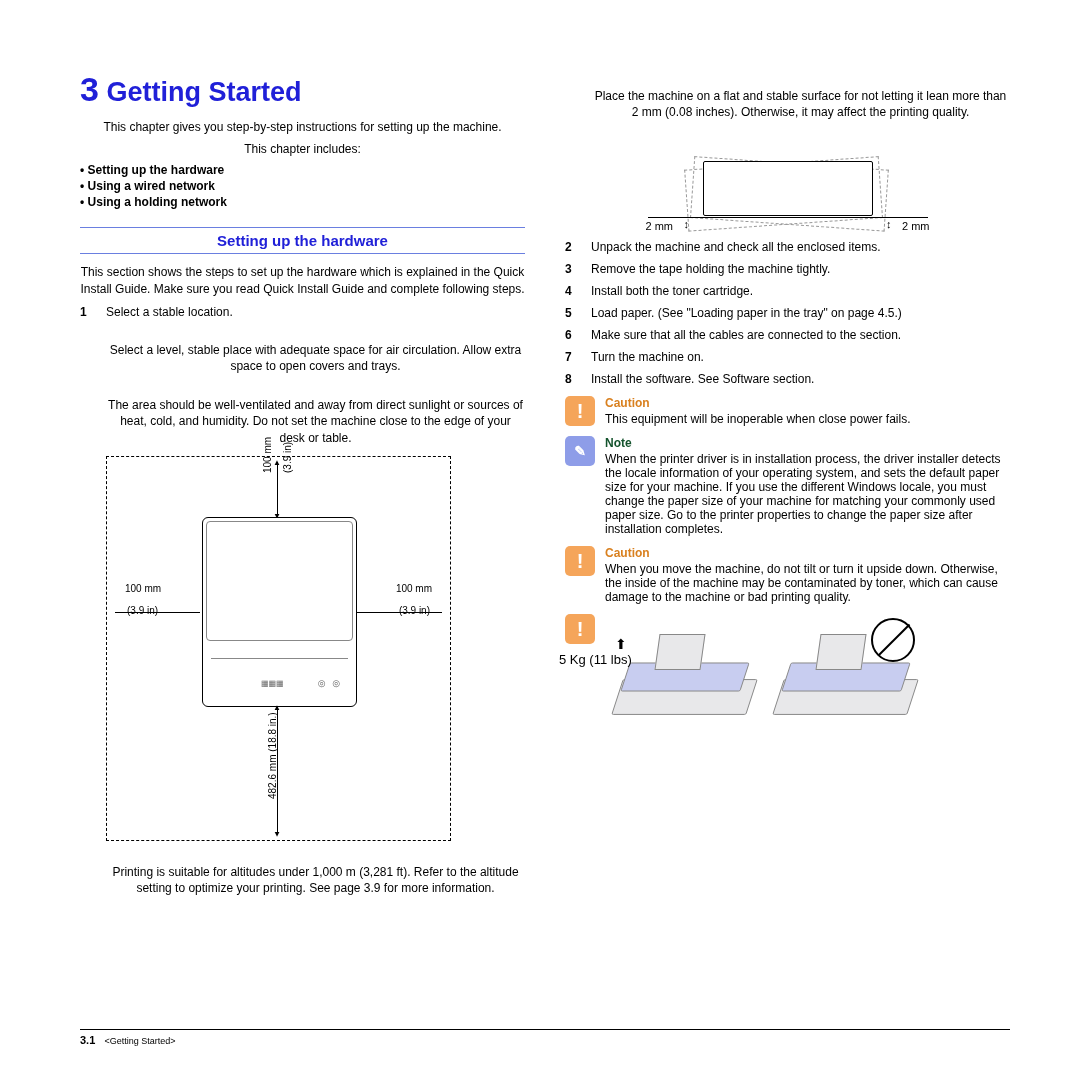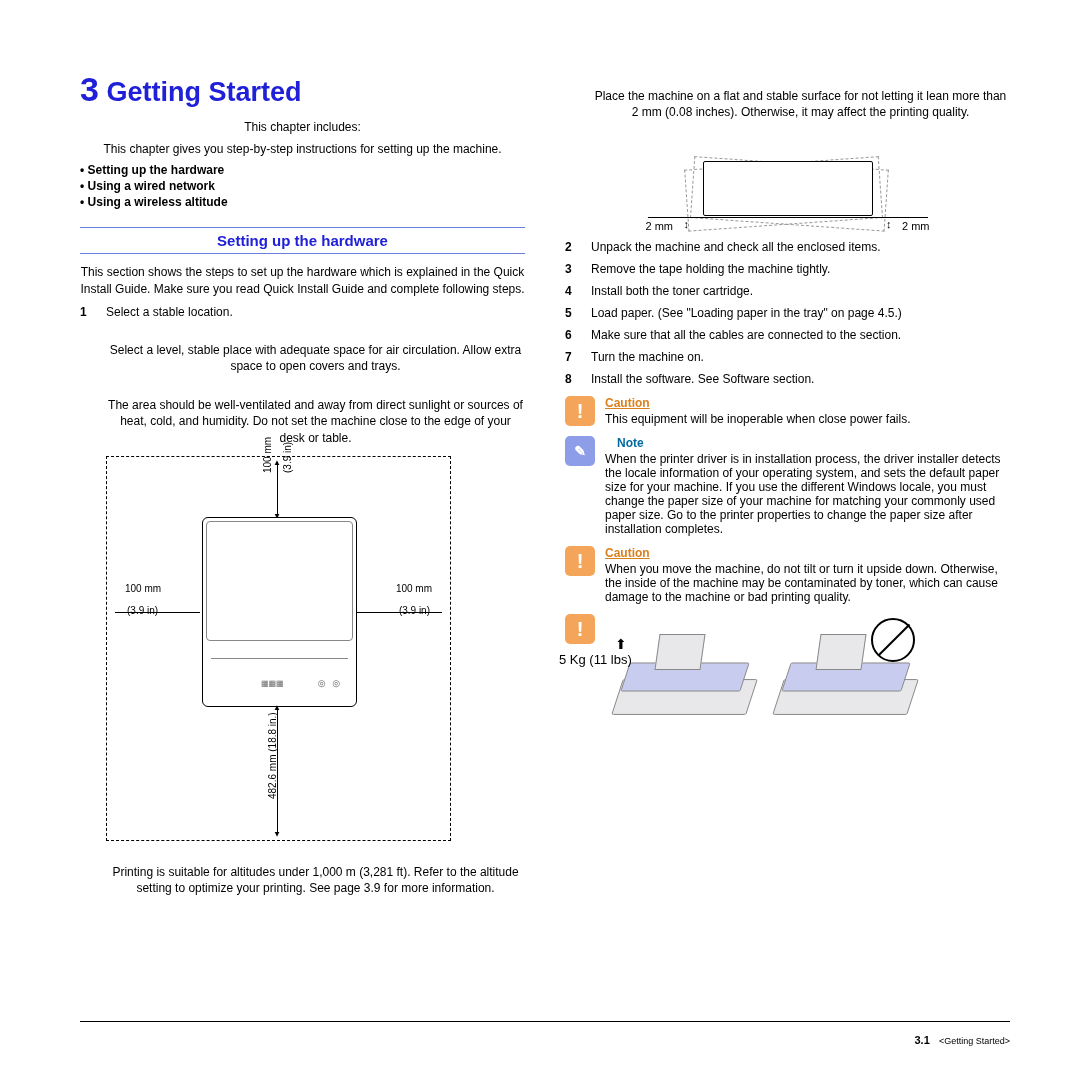--- a/index.html
+++ b/index.html
@@ -72,58 +72,58 @@
   .tilt-arr-r{position:absolute; bottom:0px; right:36px; font-size:11px;}
   .callout { display: flex; gap: 10px; margin: 10px 0; }
   .callout-icon {
     width: 30px; height: 30px; border-radius: 5px; flex-shrink: 0;
     display: flex; align-items: center; justify-content: center;
     font-size: 20px; font-weight: bold; color: #fff;
   }
   .icon-caution { background: #f5a55a; }
   .icon-note { background: #8e9de8; font-size:14px;}
   .callout-body .callout-title { font-weight: bold; margin-bottom: 2px; }
-  .title-caution { color: #d9801f; text-decoration: underline; }
-  .title-note { color: #0369a1; margin-left: 12px; }
+  .title-caution { color: #d9801f; }
+  .title-note { color: #14532d; }
   .weight-diagram { display: flex; align-items: center; gap: 6px; margin: 10px 0 0 0px; }
   .weight-icon { width:30px; height:30px; background:#f5a55a; border-radius:5px; color:#fff; font-size:20px; font-weight:bold; display:flex; align-items:center; justify-content:center; flex-shrink:0; align-self:flex-start;}
   .printer-iso {
     width: 155px; height: 110px; position: relative; flex-shrink:0;
   }
   .iso-base{position:absolute; bottom:6px; left:10px; width:135px; height:42px; background:#e8e8ea; border:1px solid #888; transform: skewX(-18deg) scaleY(0.85); border-radius:2px;}
   .iso-mid{position:absolute; bottom:30px; left:18px; width:120px; height:34px; background:#c8cdf0; border:1px solid #888; transform: skewX(-18deg) scaleY(0.85); border-radius:2px;}
   .iso-lid{position:absolute; bottom:54px; left:50px; width:46px; height:36px; background:#e8e8ea; border:1px solid #888; transform: skewX(-8deg);}
   .no-circle{position:absolute; top:4px; right:8px; width:44px; height:44px; border:2.5px solid #000; border-radius:50%;}
   .no-circle::after{content:""; position:absolute; left:50%; top:-2px; bottom:-2px; border-left:2.5px solid #000; transform: rotate(45deg);}
   .weight-lbl { font-size: 13px; white-space: nowrap; position:absolute; top:38px; left:-48px;}
   .up-arrow{position:absolute; top:22px; left:8px; font-size:14px;}
   .footer {
     position: absolute; bottom: 34px; left: 80px; right: 70px;
-    border-top: 1px solid #000; padding-top: 12px;
-    text-align: right; font-size: 11px;
+    border-top: 1px solid #000; padding-top: 4px;
+    text-align: left; font-size: 11px;
   }
   .footer .pg { font-weight: bold; }
   .footer .chap { font-size: 9px; }
 </style>
 </head>
 <body>
 
 <div class="columns">
 
   <div class="col">
     <div class="chapter-title">
       <span class="chapter-num">3</span>
       <span>Getting Started</span>
     </div>
+    <p>This chapter gives you step-by-step instructions for setting up the machine.</p>
     <p>This chapter includes:</p>
-    <p>This chapter gives you step-by-step instructions for setting up the machine.</p>
     <ul class="toc-list">
       <li>Setting up the hardware</li>
       <li>Using a wired network</li>
-      <li>Using a wireless altitude</li>
+      <li>Using a holding network</li>
     </ul>
 
     <div class="section-rule">
       <span class="section-title">Setting up the hardware</span>
     </div>
     <p>This section shows the steps to set up the hardware which is explained in the Quick Install Guide. Make sure you read Quick Install Guide and complete following steps.</p>
 
     <div class="num-step">
       <span class="num">1</span>
       <span>Select a stable location.</span>

